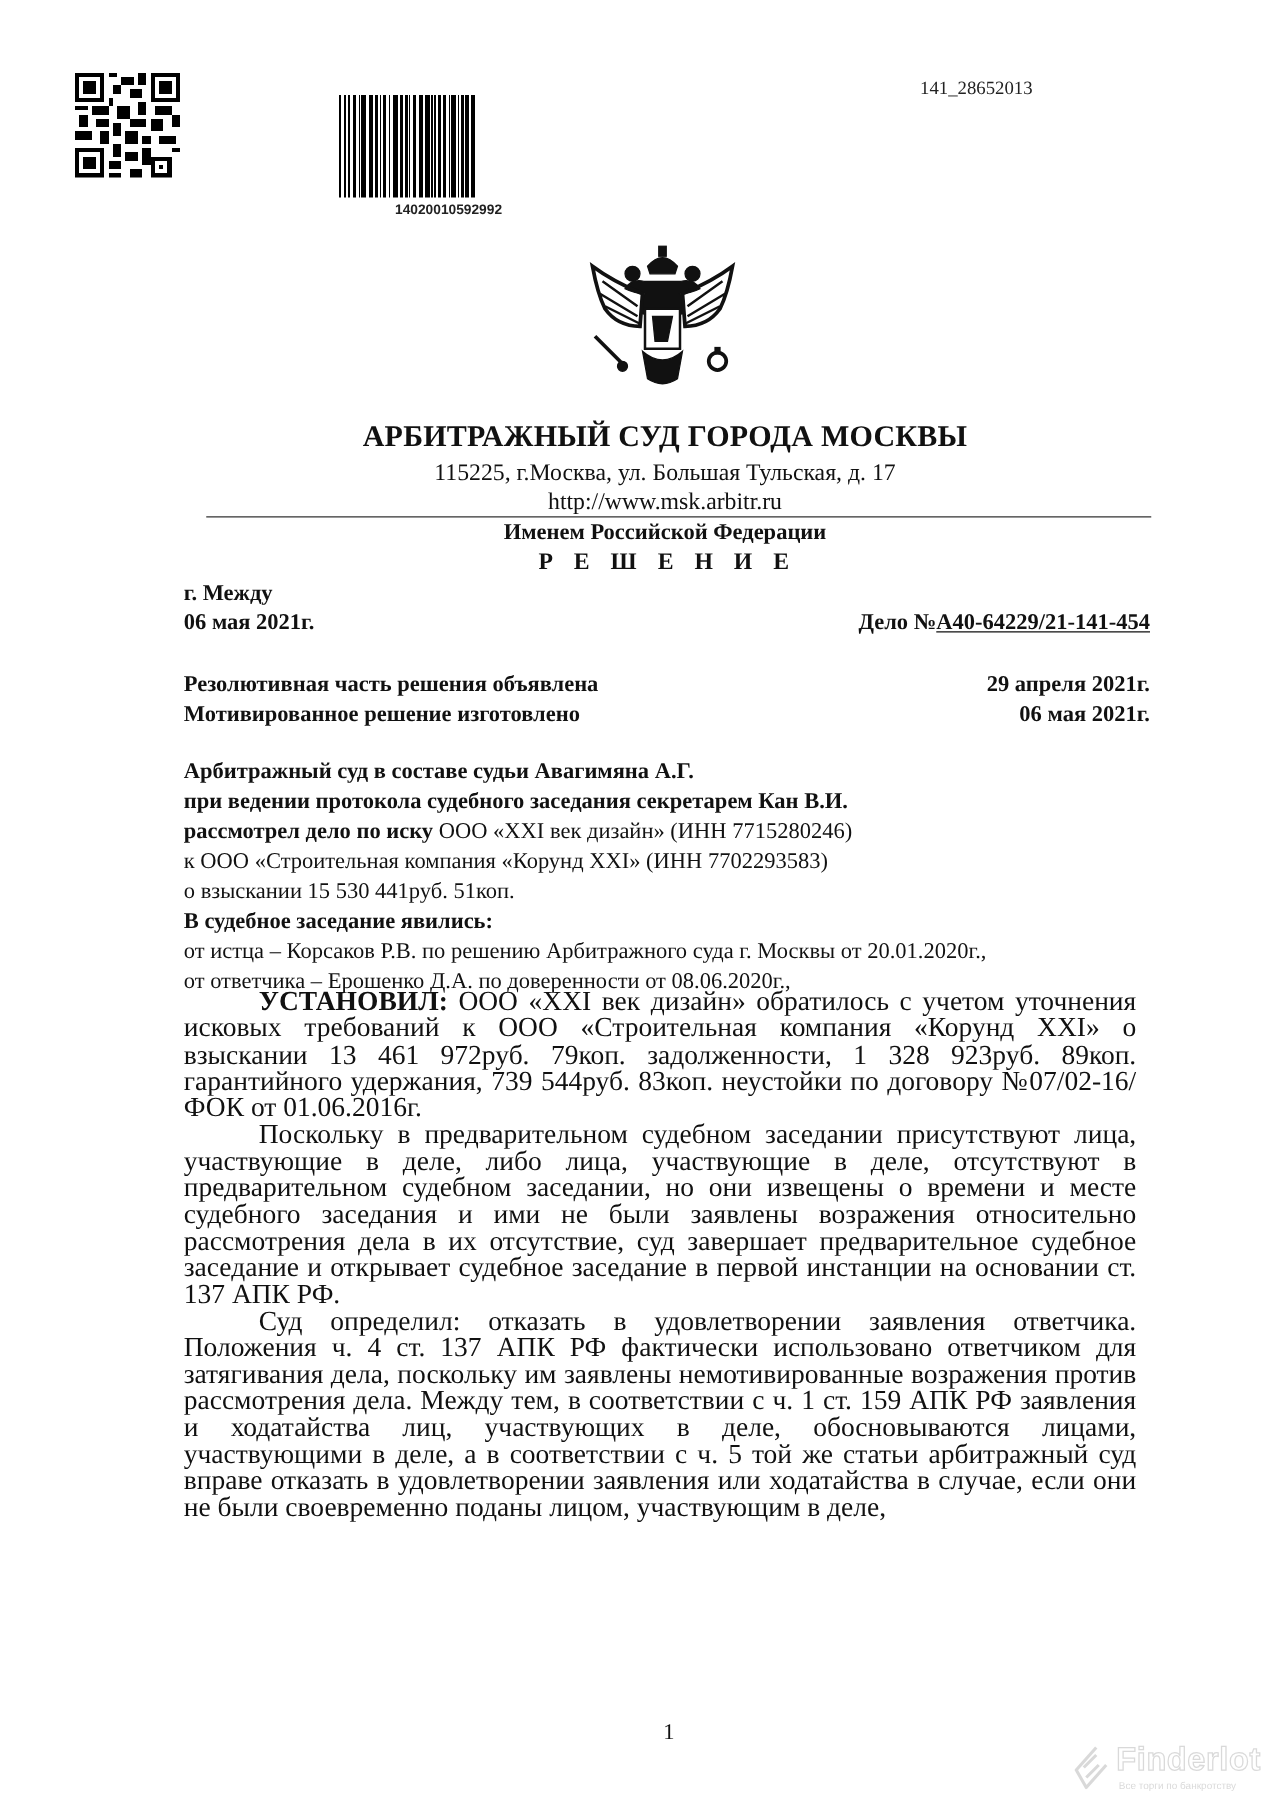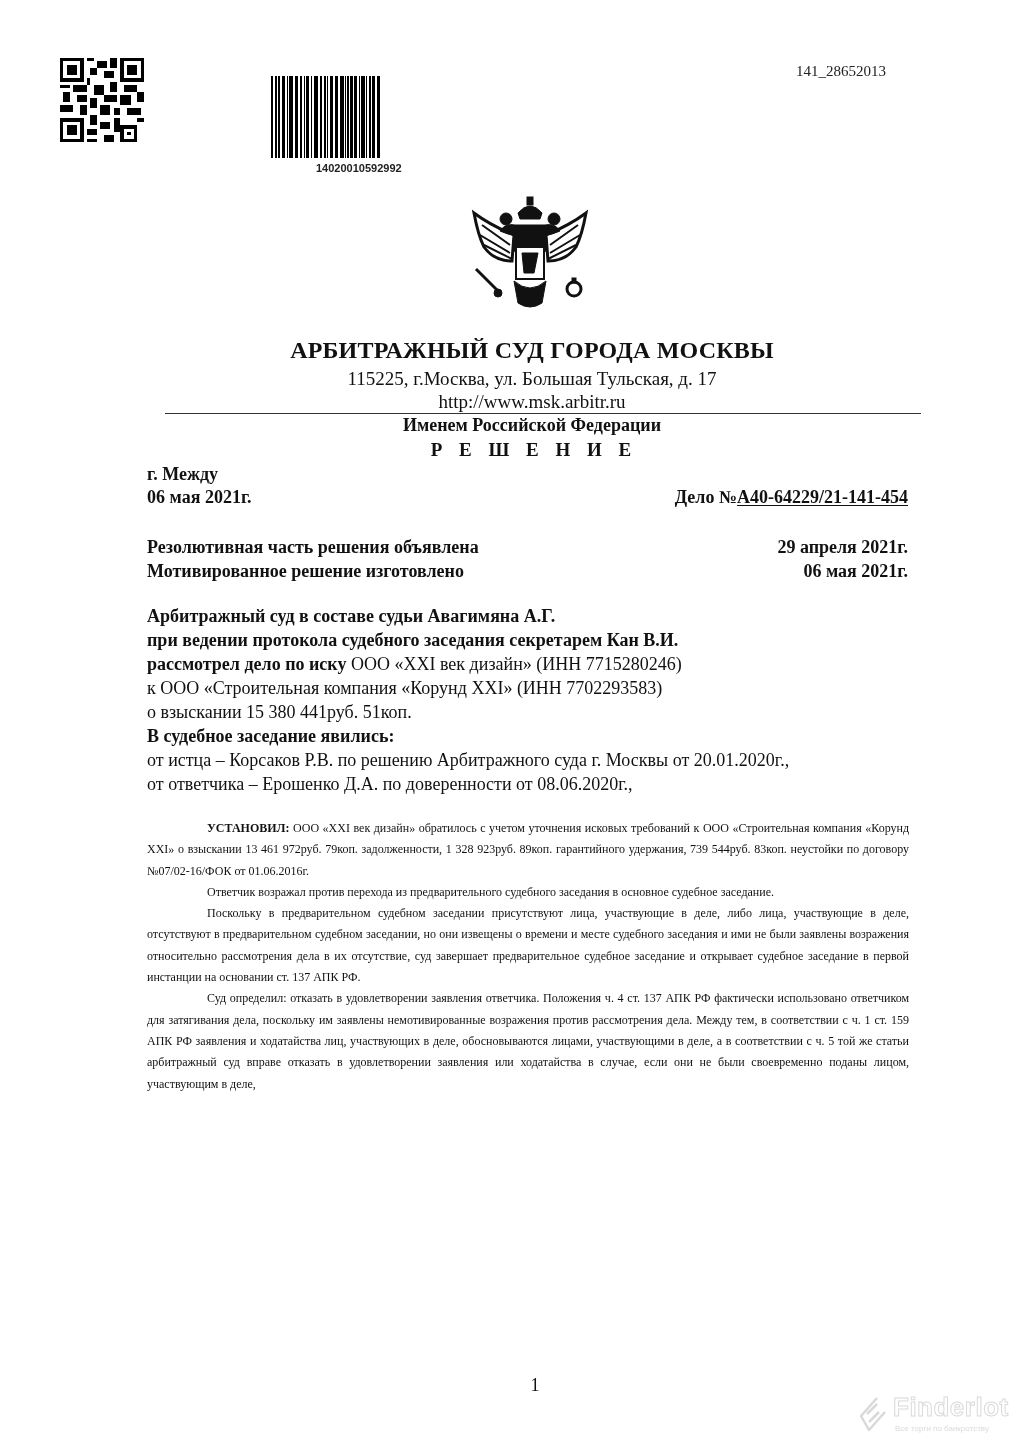--- a/index.html
+++ b/index.html
@@ -6,39 +6,39 @@
   body {
     width: 1024px; height: 1448px; position: relative; overflow: hidden;
     font-family: "Liberation Serif", "DejaVu Serif", serif; color: #111;
   }
   .qr { position: absolute; left: 60px; top: 58px; width: 84px; height: 84px; }
   .barcode { position: absolute; left: 271px; top: 76px; width: 138px; height: 82px; }
   .barcode-num {
     position: absolute; left: 316px; top: 162px; width: 100px;
     font-family: "Liberation Sans", "DejaVu Sans", sans-serif; font-size: 11px; color: #222; font-weight: bold;
   }
-  .docid { position: absolute; left: 796px; top: 63px; font-size: 15px; color: #222; }
+  .docid { position: absolute; left: 736px; top: 63px; font-size: 15px; color: #222; }
   .emblem { position: absolute; left: 470px; top: 195px; width: 120px; height: 118px; }
 
   .court-name { position: absolute; left: 0; width: 1064px; top: 337px; text-align: center; font-weight: bold; font-size: 24px; letter-spacing: 0.2px; }
   .address { position: absolute; left: 0; width: 1064px; top: 368px; text-align: center; font-size: 19px; }
   .website { position: absolute; left: 0; width: 1064px; top: 391px; text-align: center; font-size: 19px; }
   .rule { position: absolute; left: 165px; top: 413px; width: 756px; height: 0; border-top: 1.5px solid #333; }
   .in-name { position: absolute; left: 0; width: 1064px; top: 415px; text-align: center; font-weight: bold; font-size: 18px; }
   .decision { position: absolute; left: 0; width: 1068px; top: 439px; text-align: center; font-weight: bold; font-size: 19px; letter-spacing: 6px; }
 
   .b { font-weight: bold; }
   .line { position: absolute; font-size: 18px; white-space: nowrap; }
   .l { left: 147px; }
-  .r { right: 116px; text-align: right; }
+  .r { right: 104px; text-align: right; }
   .case-num { text-decoration: underline; text-underline-offset: 2px; }
 
   .body-text {
-    position: absolute; left: 147px; width: 762px; top: 818px;
-    font-size: 12px; line-height: 21.3px; text-align: justify;
+    position: absolute; left: 147px; width: 762px; top: 790px;
+    font-size: 22px; line-height: 21.3px; text-align: justify;
   }
   .body-text p { margin: 0; text-indent: 60px; }
   .page-num { position: absolute; left: 0; width: 1070px; top: 1375px; text-align: center; font-size: 18px; }
 
   .watermark { position: absolute; left: 853px; top: 1392px; width: 175px; height: 50px; opacity: 0.55; }
   .wm-brand { position: absolute; left: 40px; top: 0px; font-family: "Liberation Sans","DejaVu Sans",sans-serif; font-size: 26px; color: #fff; -webkit-text-stroke: 1px #bbb; font-weight: bold; letter-spacing: 0.5px; }
   .wm-tag { position: absolute; left: 42px; top: 32px; font-family: "Liberation Sans","DejaVu Sans",sans-serif; font-size: 8px; color: #bbb; text-align: center; }
   .wm-icon { position: absolute; left: 4px; top: 4px; width: 32px; height: 36px; }
 </style>
 </head>
@@ -163,28 +163,27 @@
 <div class="line r b" style="top:537px">29 апреля 2021г.</div>
 <div class="line l b" style="top:561px">Мотивированное решение изготовлено</div>
 <div class="line r b" style="top:561px">06 мая 2021г.</div>
 
 <div class="line l b" style="top:606px">Арбитражный суд в составе судьи Авагимяна А.Г.</div>
 <div class="line l b" style="top:630px">при ведении протокола судебного заседания секретарем Кан В.И.</div>
 <div class="line l" style="top:654px">
   <span class="b">рассмотрел дело по иску</span><span> ООО «XXI век дизайн» (ИНН 7715280246)</span>
 </div>
 <div class="line l" style="top:678px">к ООО «Строительная компания «Корунд XXI» (ИНН 7702293583)</div>
-<div class="line l" style="top:702px">о взыскании 15 380 441руб. 51коп.</div>
+<div class="line l" style="top:702px">о взыскании 15 530 441руб. 51коп.</div>
 <div class="line l b" style="top:726px">В судебное заседание явились:</div>
 <div class="line l" style="top:750px">от истца –  Корсаков Р.В. по решению Арбитражного суда г. Москвы от 20.01.2020г.,</div>
 <div class="line l" style="top:774px">от ответчика – Ерошенко Д.А. по доверенности от 08.06.2020г.,</div>
 
 <div class="body-text">
   <p><span class="b">УСТАНОВИЛ:</span><span> ООО «XXI век дизайн» обратилось с учетом уточнения исковых требований к ООО «Строительная компания «Корунд XXI» о взыскании 13 461 972руб. 79коп. задолженности, 1 328 923руб. 89коп. гарантийного удержания, 739 544руб. 83коп. неустойки по договору №07/02-16/ФОК от 01.06.2016г.</span></p>
-  <p>Ответчик возражал против перехода из предварительного судебного заседания в основное судебное заседание.</p>
   <p>Поскольку в предварительном судебном заседании присутствуют лица, участвующие в деле, либо лица, участвующие в деле, отсутствуют в предварительном судебном заседании, но они извещены о времени и месте судебного заседания и ими не были заявлены возражения относительно рассмотрения дела в их отсутствие, суд завершает предварительное судебное заседание и открывает судебное заседание в первой инстанции  на основании ст. 137 АПК РФ.</p>
   <p>Суд определил:  отказать в удовлетворении заявления ответчика. Положения ч. 4 ст. 137 АПК РФ фактически использовано ответчиком для затягивания дела, поскольку им заявлены немотивированные возражения против рассмотрения дела.  Между тем, в соответствии с ч. 1 ст. 159 АПК РФ заявления и ходатайства лиц, участвующих в деле, обосновываются лицами, участвующими в деле, а в  соответствии с ч. 5 той же статьи арбитражный суд вправе отказать в удовлетворении заявления или ходатайства в случае, если они не были своевременно поданы лицом, участвующим в деле,</p>
 </div>
 
 <div class="page-num">1</div>
 
 <div class="watermark">
   <svg class="wm-icon" viewBox="0 0 32 36">
     <path d="M20 2 L4 20 L12 34 L28 16 M10 18 L20 8 M12 26 L22 16" fill="none" stroke="#bbb" stroke-width="2.5" stroke-linejoin="round"></path>
   </svg>

